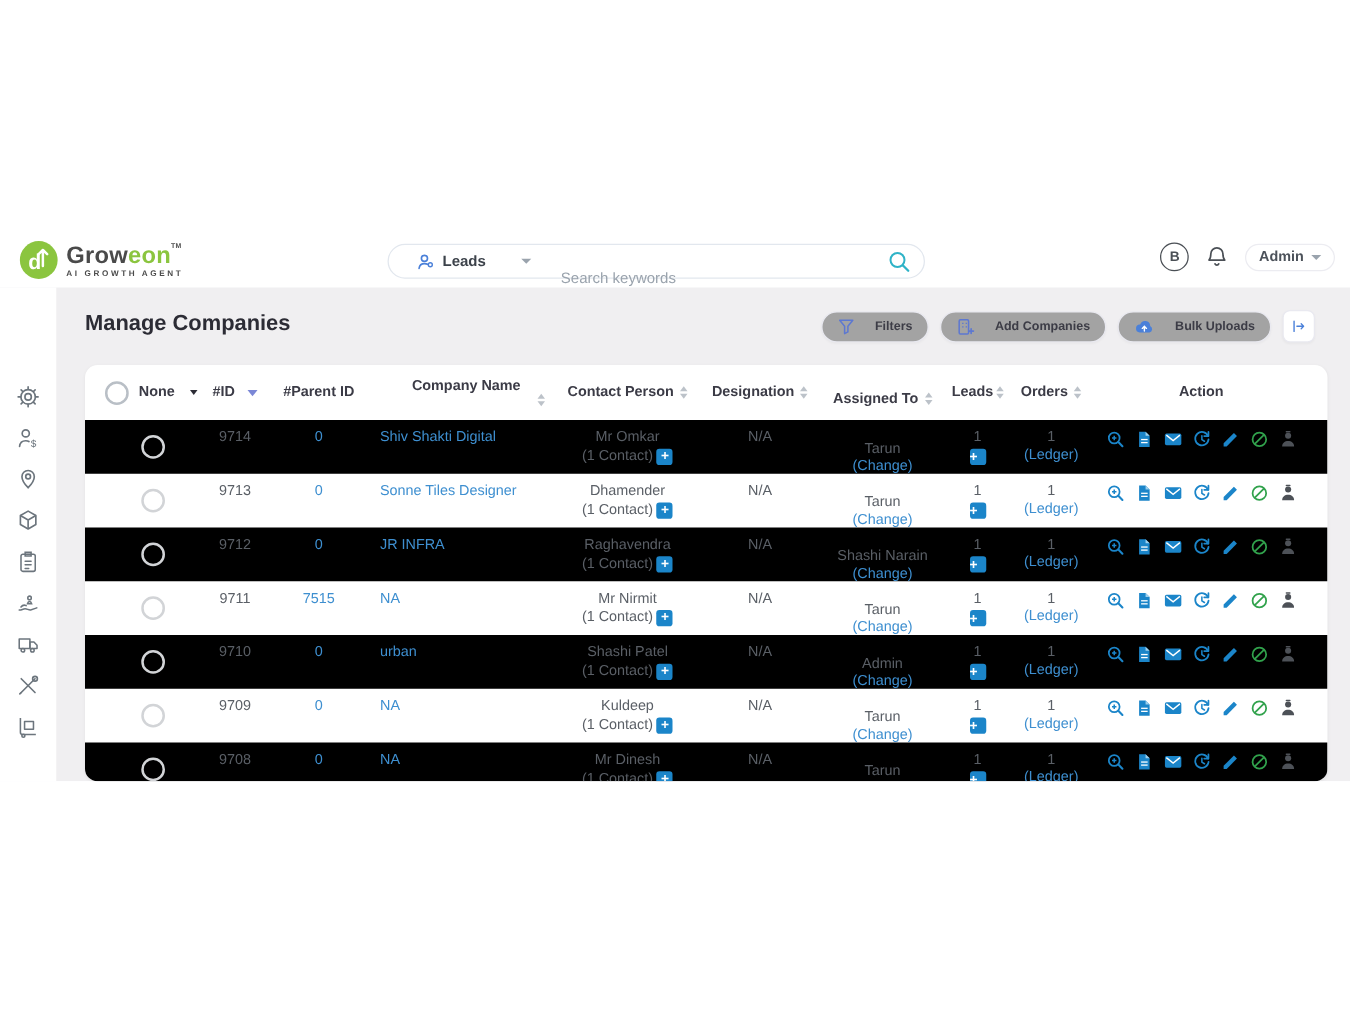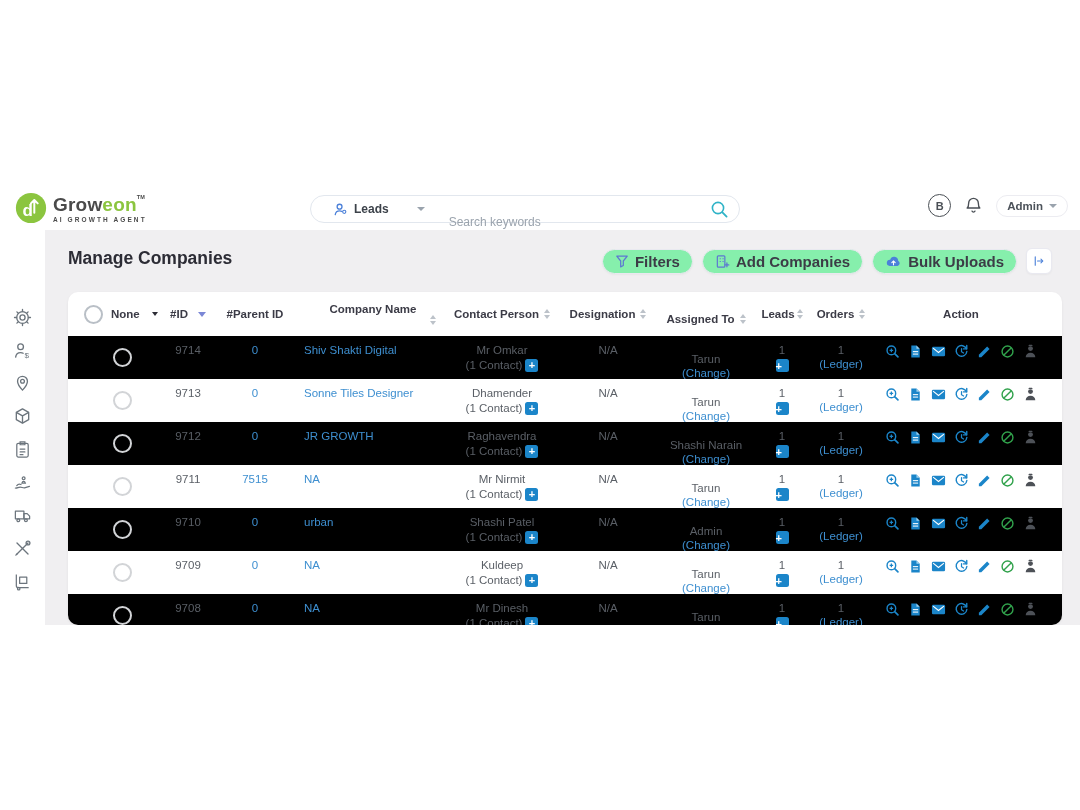--- a/index.html
+++ b/index.html
@@ -39,22 +39,22 @@
   
   .content{position:absolute;top:41px;left:0;width:1080px;height:395px;background:#f0eff1;}
   .sidebar{position:absolute;top:0;left:0;width:45px;height:395px;background:#fff;
            display:flex;flex-direction:column;align-items:center;padding-top:78px;box-sizing:border-box;gap:14px;}
   .sb-icon{width:19px;height:19px;color:#6c757d;cursor:pointer;}
   .sb-icon svg{width:19px;height:19px;display:block;}
 
   .page-title{position:absolute;left:68px;top:18px;font-size:17.5px;font-weight:bold;color:#2c2c35;}
 
   .actions-row{position:absolute;right:28px;top:18px;display:flex;align-items:center;gap:9px;}
-  .pill-btn{display:flex;align-items:center;gap:6px;background:#86efac;border:1px solid #e9e9f0;border-radius:13px;
-            height:25px;padding:0 12px;font-size:15px;font-weight:bold;color:#3c3c46;cursor:pointer;
+  .pill-btn{display:flex;align-items:center;gap:16px;background:#a3a3a3;border:1px solid #e9e9f0;border-radius:13px;
+            height:25px;padding:0 12px;font-size:10px;font-weight:bold;color:#3c3c46;cursor:pointer;
             box-shadow:0 1px 2px rgba(0,0,0,.04);}
   .sq-btn{width:26px;height:26px;background:#fff;border:1px solid #e9e9f0;border-radius:6px;display:flex;
           align-items:center;justify-content:center;cursor:pointer;box-shadow:0 1px 2px rgba(0,0,0,.04);}
 
   
   .card{position:absolute;left:68px;top:62px;width:994px;height:333px;background:#fff;border-radius:10px;
         box-shadow:0 1px 3px rgba(0,0,0,.06);overflow:hidden;}
   .thead,.tr{display:flex;padding:0 16px;box-sizing:border-box;}
   .thead{height:44px;align-items:center;font-size:11.5px;font-weight:bold;color:#3b3b46;}
   .th{display:flex;align-items:center;justify-content:center;}
@@ -473,21 +473,21 @@
     <div class="td c1">
                 <span class="radio"></span>
               </div>
     <div class="td c2">
                 <span>9712</span>
               </div>
     <div class="td c3">
                 <span class="link">0</span>
               </div>
     <div class="td c4">
-                <span class="link">JR GROWTH</span>
+                <span class="link">JR INFRA</span>
               </div>
     <div class="td c5">
       <span>Raghavendra</span>
       <span class="two-line-gap">
         <span>(1 Contact)</span>
         <span class="plus-btn">+</span>
       </span>
     </div>
     <div class="td c6">
                 <span>N/A</span>

